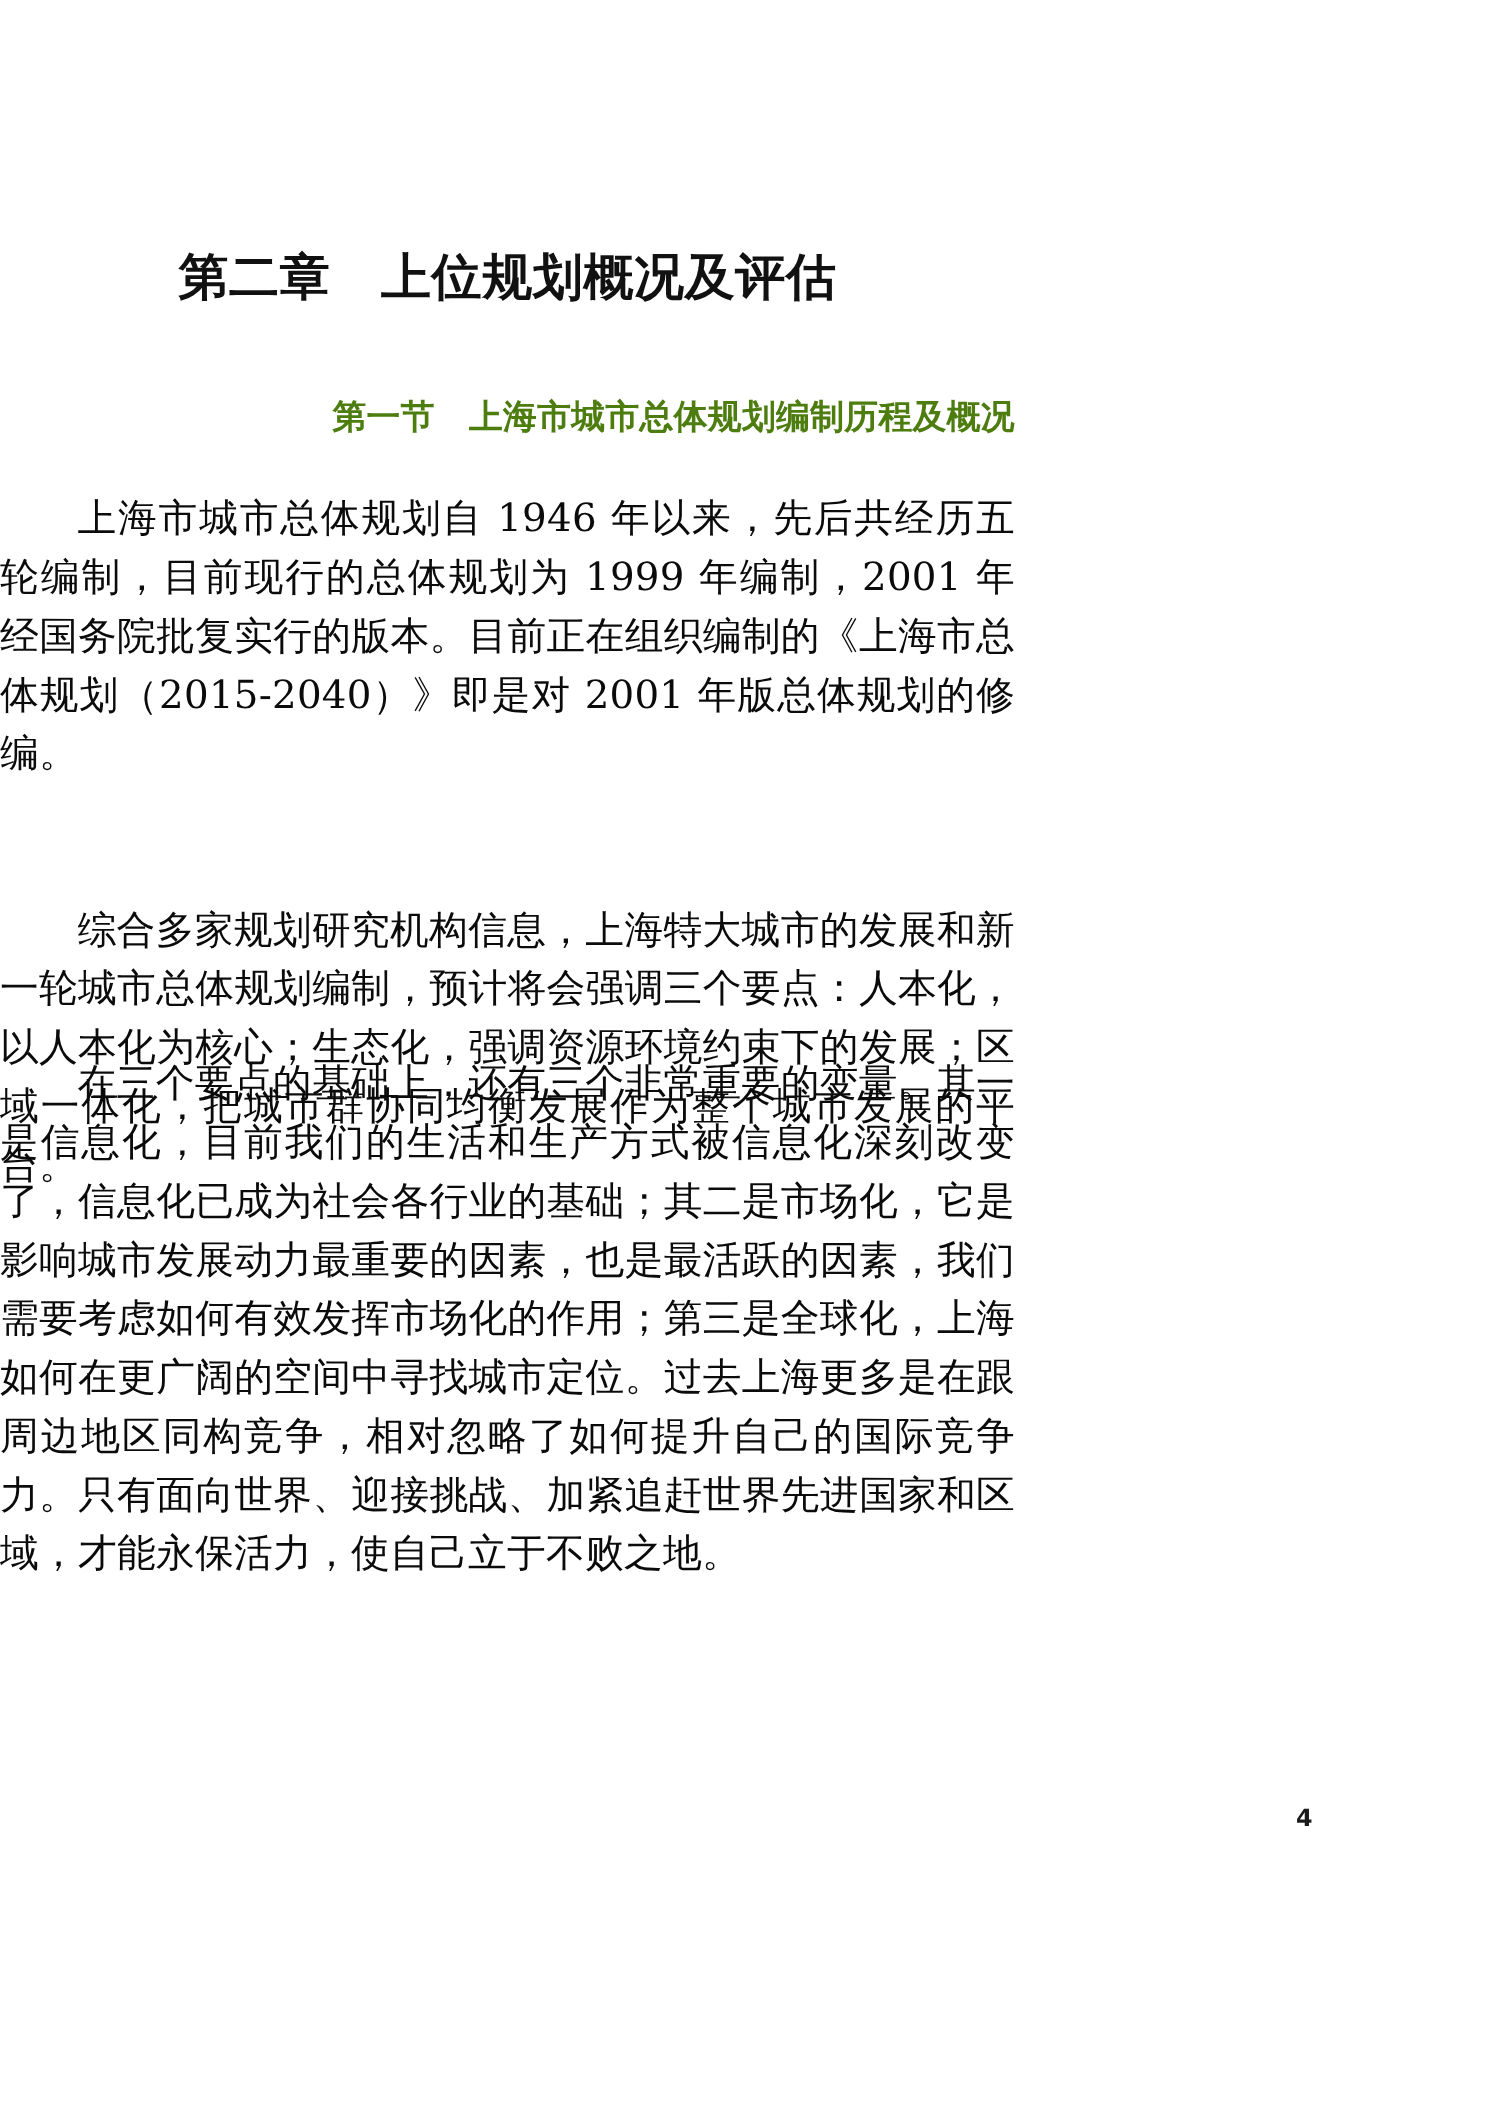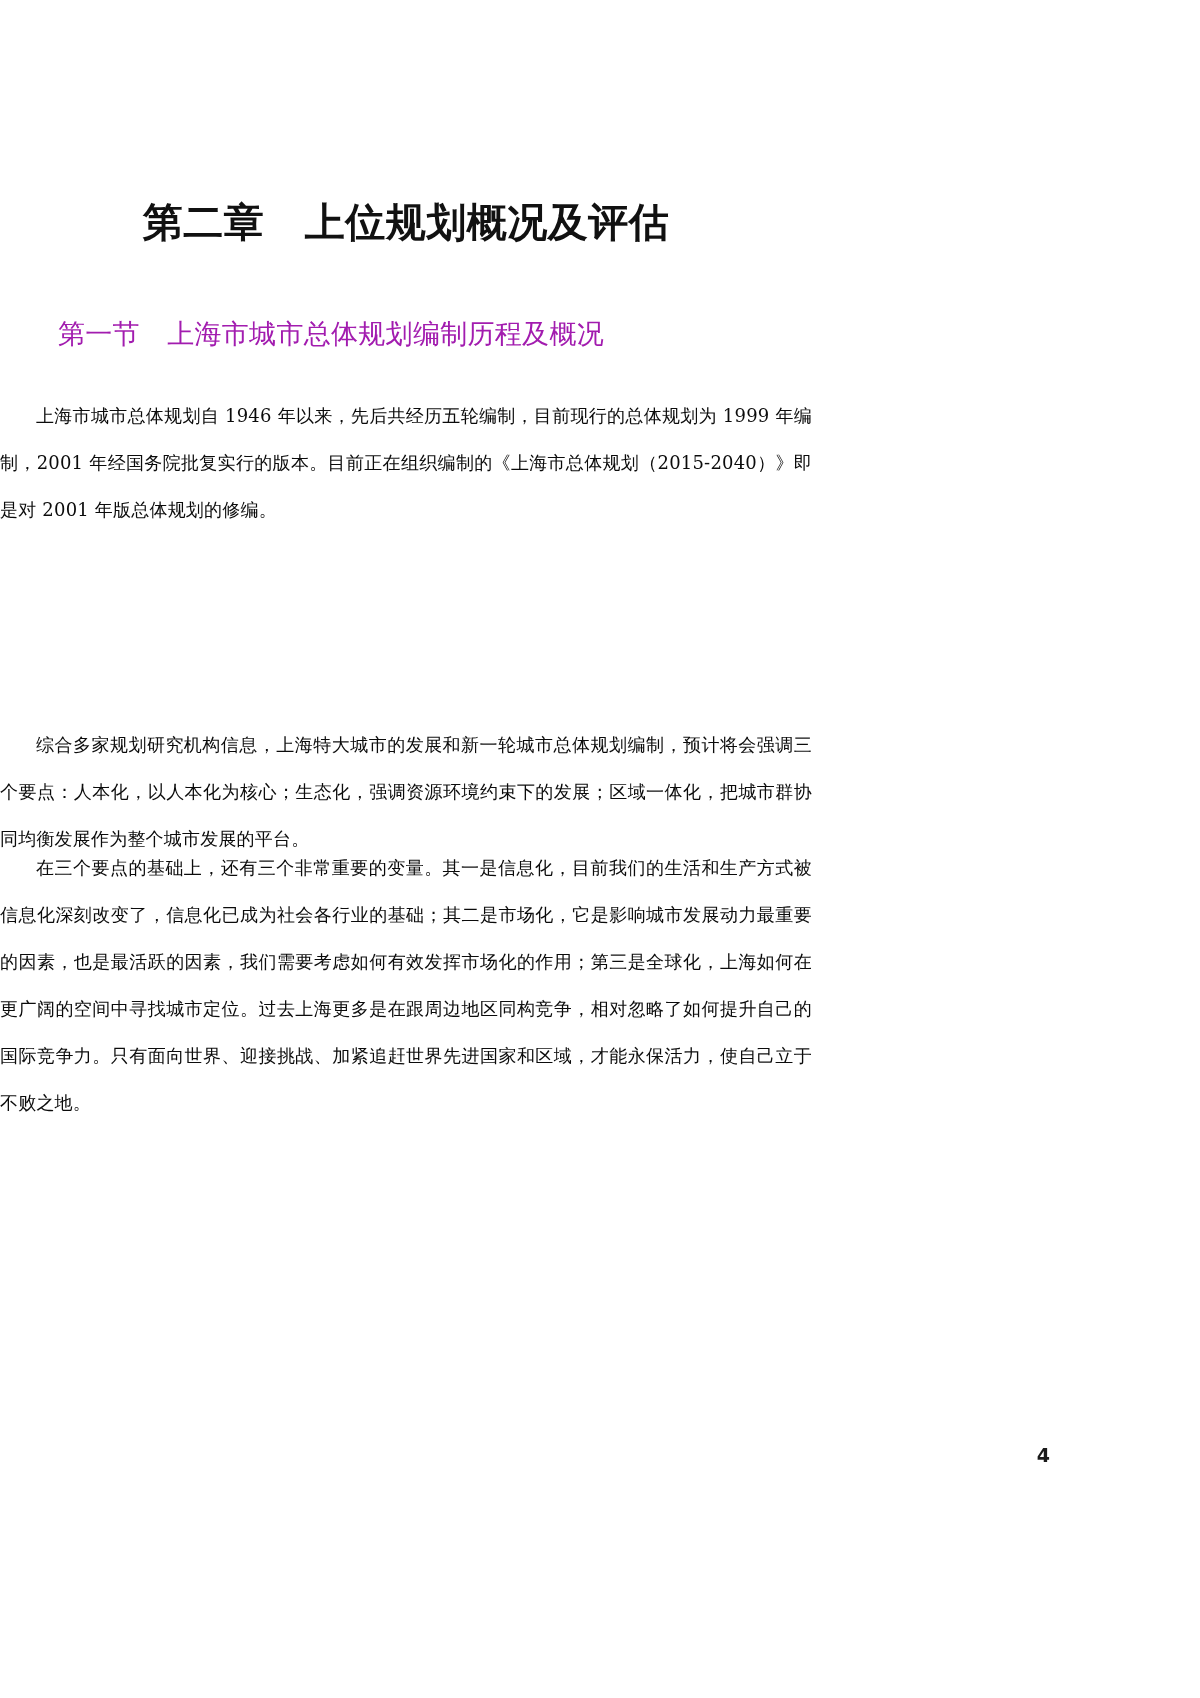--- a/index.html
+++ b/index.html
@@ -30,31 +30,32 @@
     letter-spacing: 0.5px;
     text-align: center;
     color: #111111;
     position: absolute;
     left: 0;
     top: 200px;
     width: 812px;
   }
   .section-heading {
     font-family: "DejaVu Sans", "Liberation Sans", sans-serif;
-    font-weight: 400;
+    font-weight: 700;
     font-size: 27px;
     line-height: 1.2;
     letter-spacing: 0.3px;
-    color: #a21caf;
+    color: #4d7c0f;
     padding-left: 58px;
     margin: 0;
+    text-align: right;
   }
   .body-par {
     font-family: "DejaVu Serif", "Liberation Serif", serif;
-    font-size: 18px;
+    font-size: 31px;
     line-height: 47px;
     text-align: justify;
     text-justify: inter-ideograph;
     text-indent: 2em;
     margin: 0;
     color: #0b0b0b;
     letter-spacing: 0.2px;
   }
   .blk-sec1-head { position: absolute; left: 0; top: 318px; width: 812px; }
   .blk-p1 { position: absolute; left: 0; top: 392px; width: 812px; }

